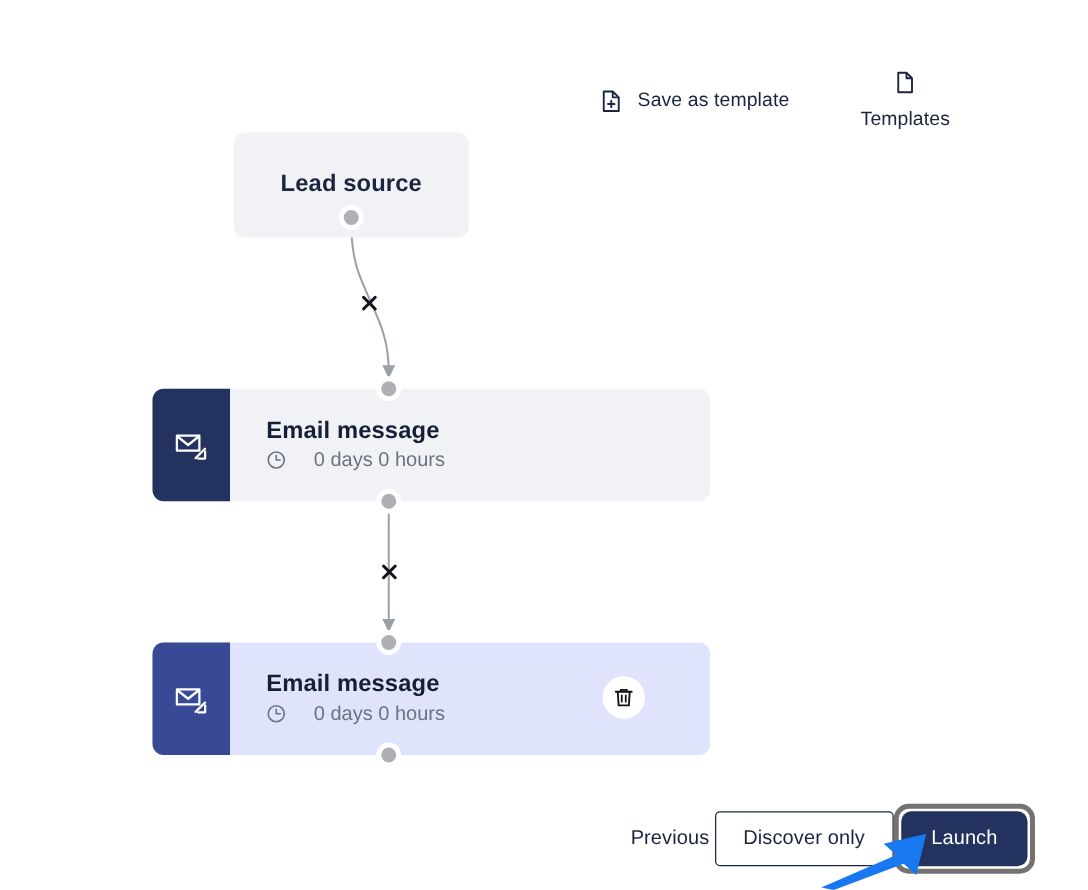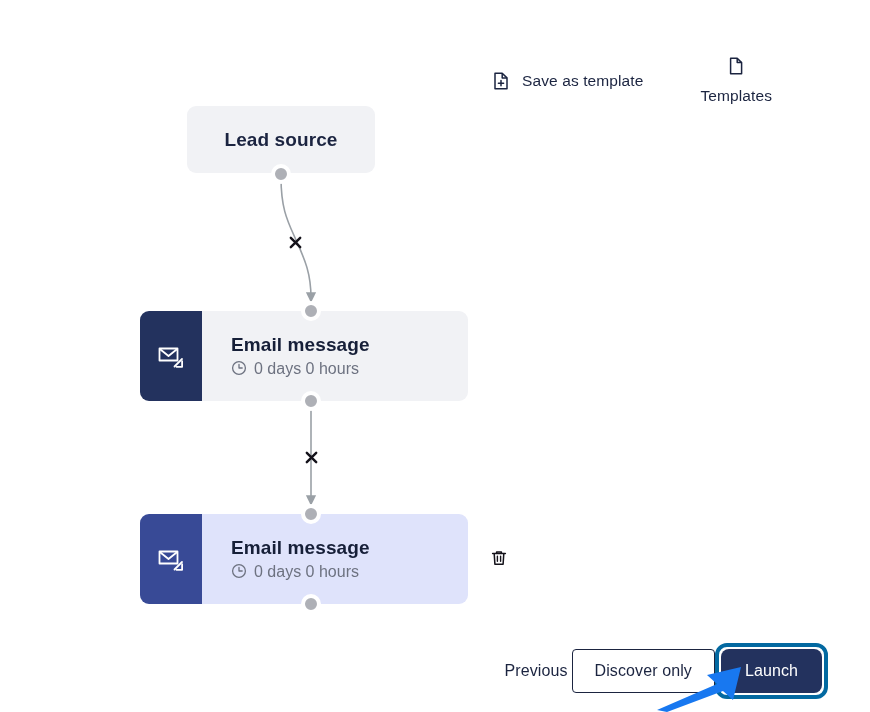--- a/index.html
+++ b/index.html
@@ -14,21 +14,21 @@
     overflow: hidden;
     font-family: "Liberation Sans", sans-serif;
     color: #111827;
     -webkit-font-smoothing: antialiased;
   }
 
   
   .toolbar {
     position: absolute;
     top: 54px;
-    left: 12px;
+    left: 0;
     width: 796px;
     display: flex;
     justify-content: flex-end;
     align-items: center;
     padding-right: 36px;
     box-sizing: border-box;
   }
   .tool-btn {
     display: flex;
     align-items: center;
@@ -59,35 +59,35 @@
 
   
   .node {
     position: absolute;
     border-radius: 9px;
     display: flex;
     overflow: visible;
   }
   .node-lead {
     left: 187px; top: 106px;
-    width: 188px; height: 67px;
+    width: 188px; height: 84px;
     background: #f1f2f5;
     align-items: center;
     justify-content: center;
   }
   .node-lead .lead-label {
     font-size: 19px;
     font-weight: bold;
     color: #1b2440;
     letter-spacing: .1px;
   }
 
   .node-step {
-    left: 140px;
-    width: 328px;
+    left: 122px;
+    width: 446px;
     height: 90px;
     background: #f1f2f5;
     align-items: stretch;
   }
   .node-step.is-selected { background: #dfe3fb; }
   .node-a { top: 311px; }
   .node-b { top: 514px; }
 
   .node-icon-panel {
     width: 62px;
@@ -112,21 +112,21 @@
   .node-title {
     font-size: 19px;
     font-weight: bold;
     color: #161f38;
     letter-spacing: .1px;
     line-height: 1.1;
   }
   .node-meta {
     display: flex;
     align-items: center;
-    gap: 7px;
+    gap: 22px;
     font-size: 16px;
     color: #6d7280;
     line-height: 1.1;
   }
   .node-meta svg { width: 16px; height: 16px; display: block; flex: none; }
 
   
   .handle {
     position: absolute;
     width: 12px; height: 12px;
@@ -194,21 +194,21 @@
     color: #1b2440;
     background: #ffffff;
     border: 1px solid #1b2440;
     border-radius: 4px;
     padding: 12px 22px;
     cursor: pointer;
     letter-spacing: .1px;
   }
   .launch-wrap {
     position: relative;
-    border: 4px solid #0369a1;
+    border: 4px solid #737373;
     border-radius: 12px;
     padding: 2px;
     display: inline-flex;
   }
   .btn-launch {
     font-family: "Liberation Sans", sans-serif;
     font-size: 16px;
     color: #ffffff;
     background: #23325e;
     border: none;

